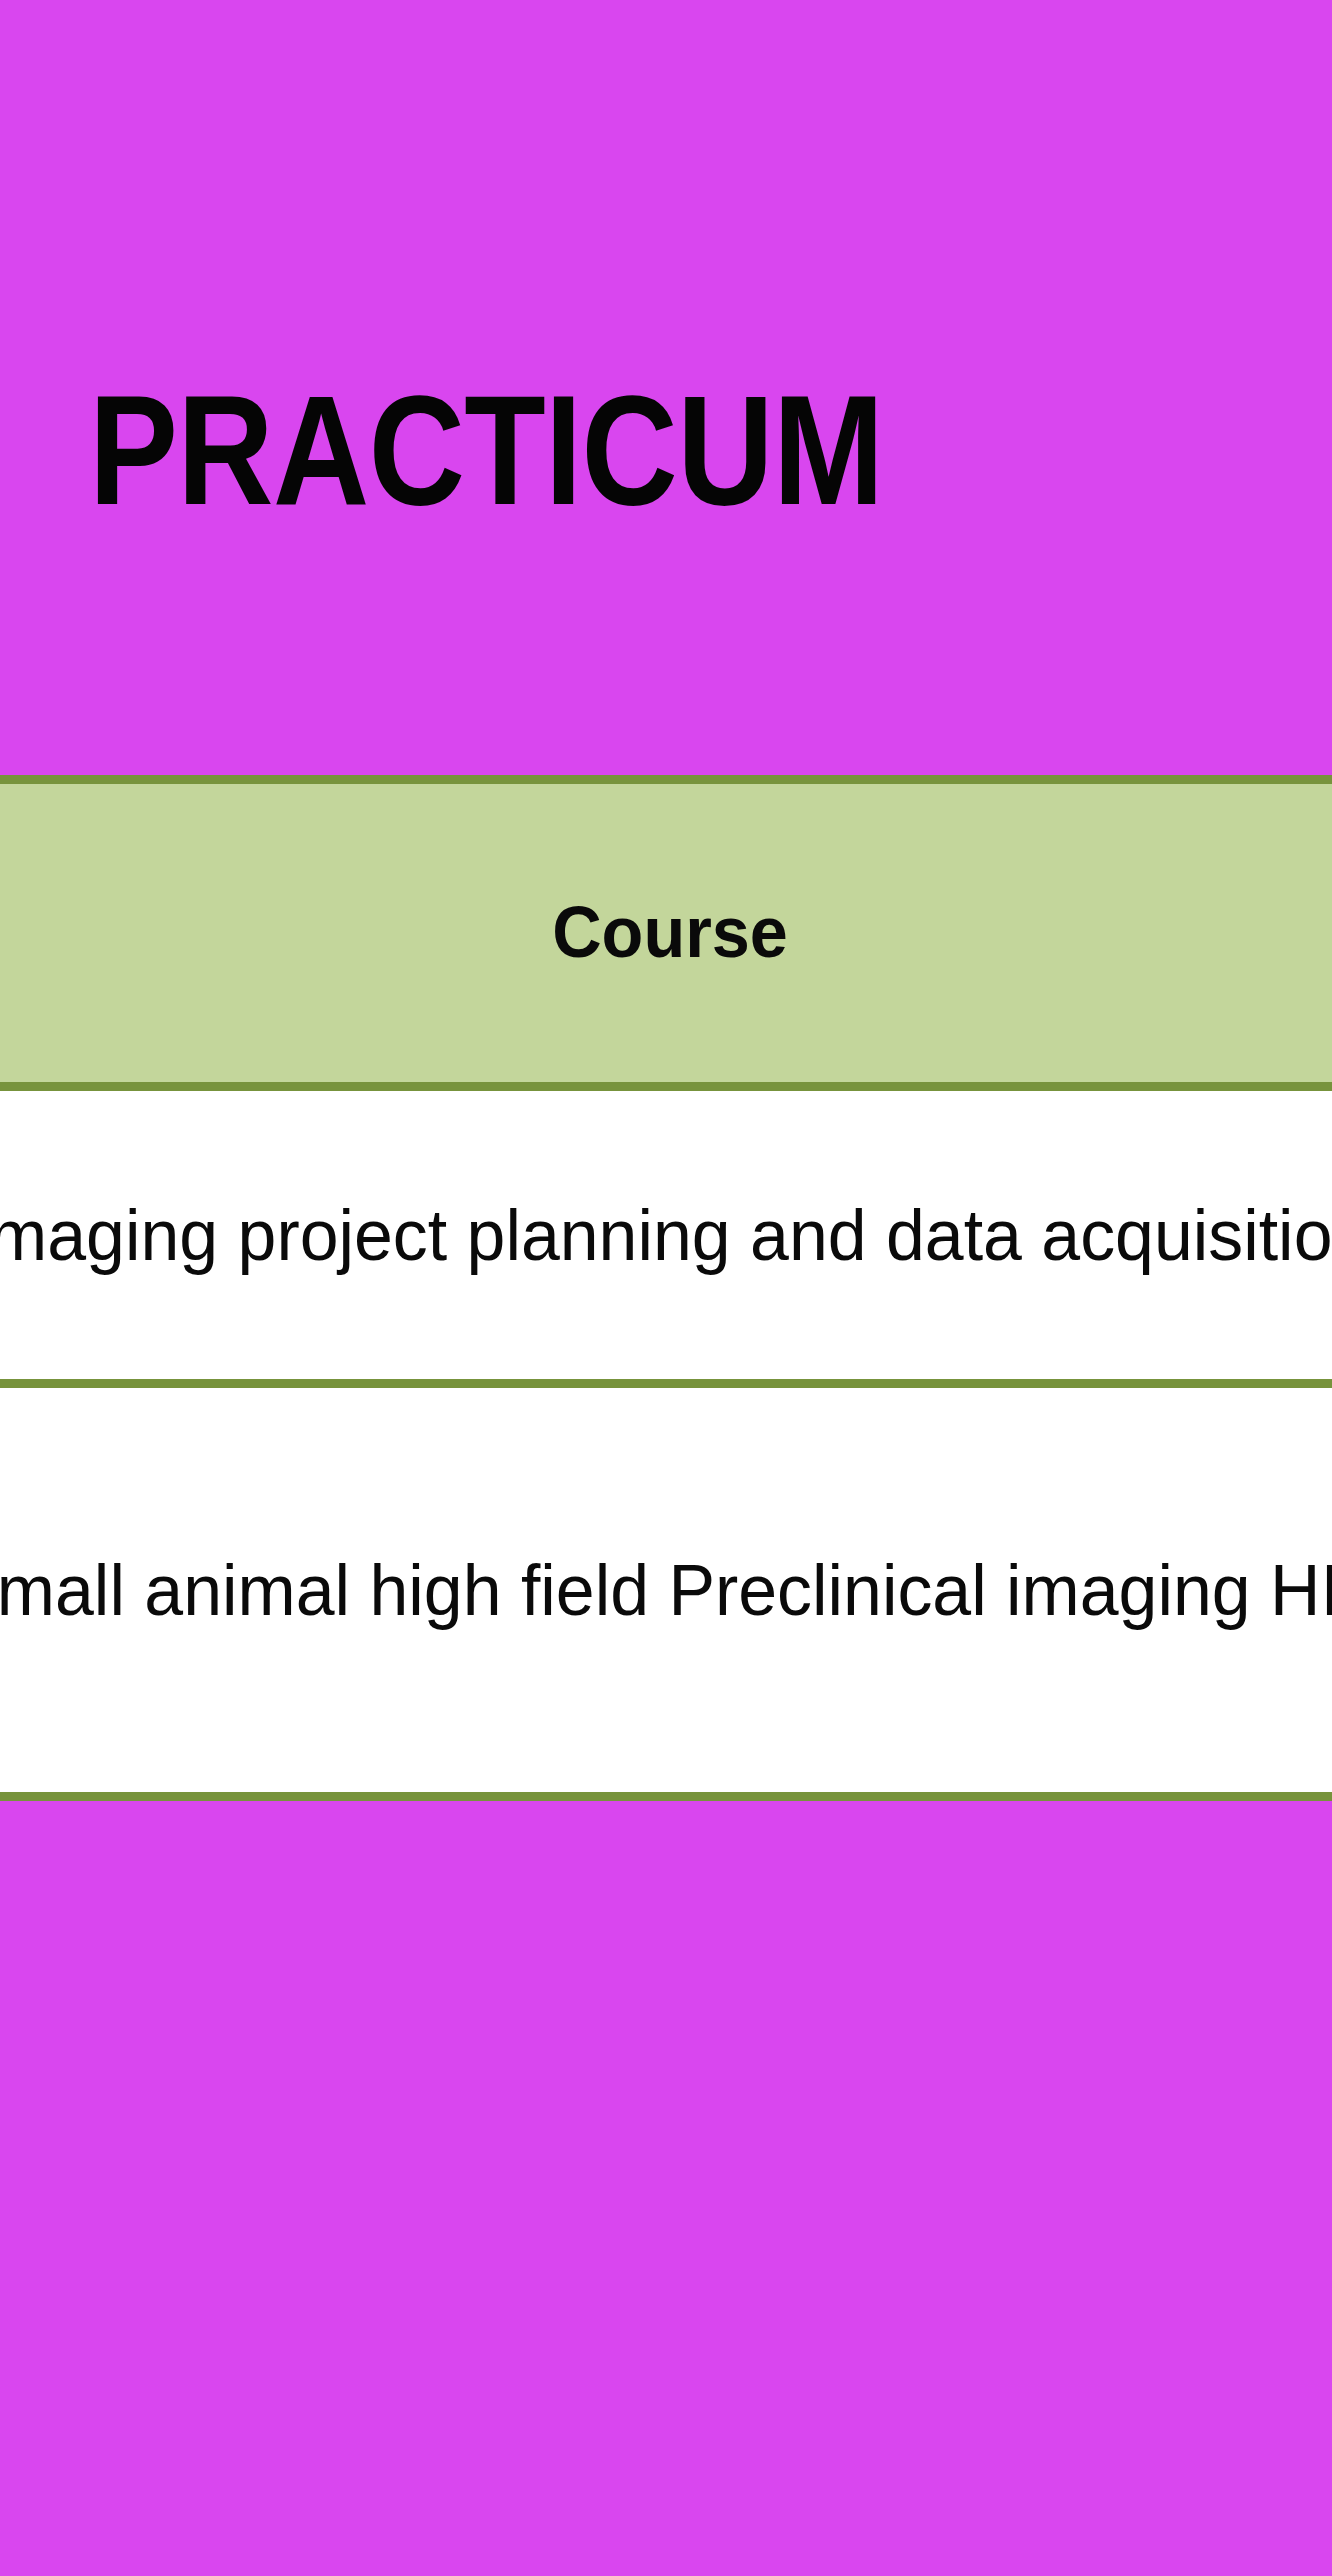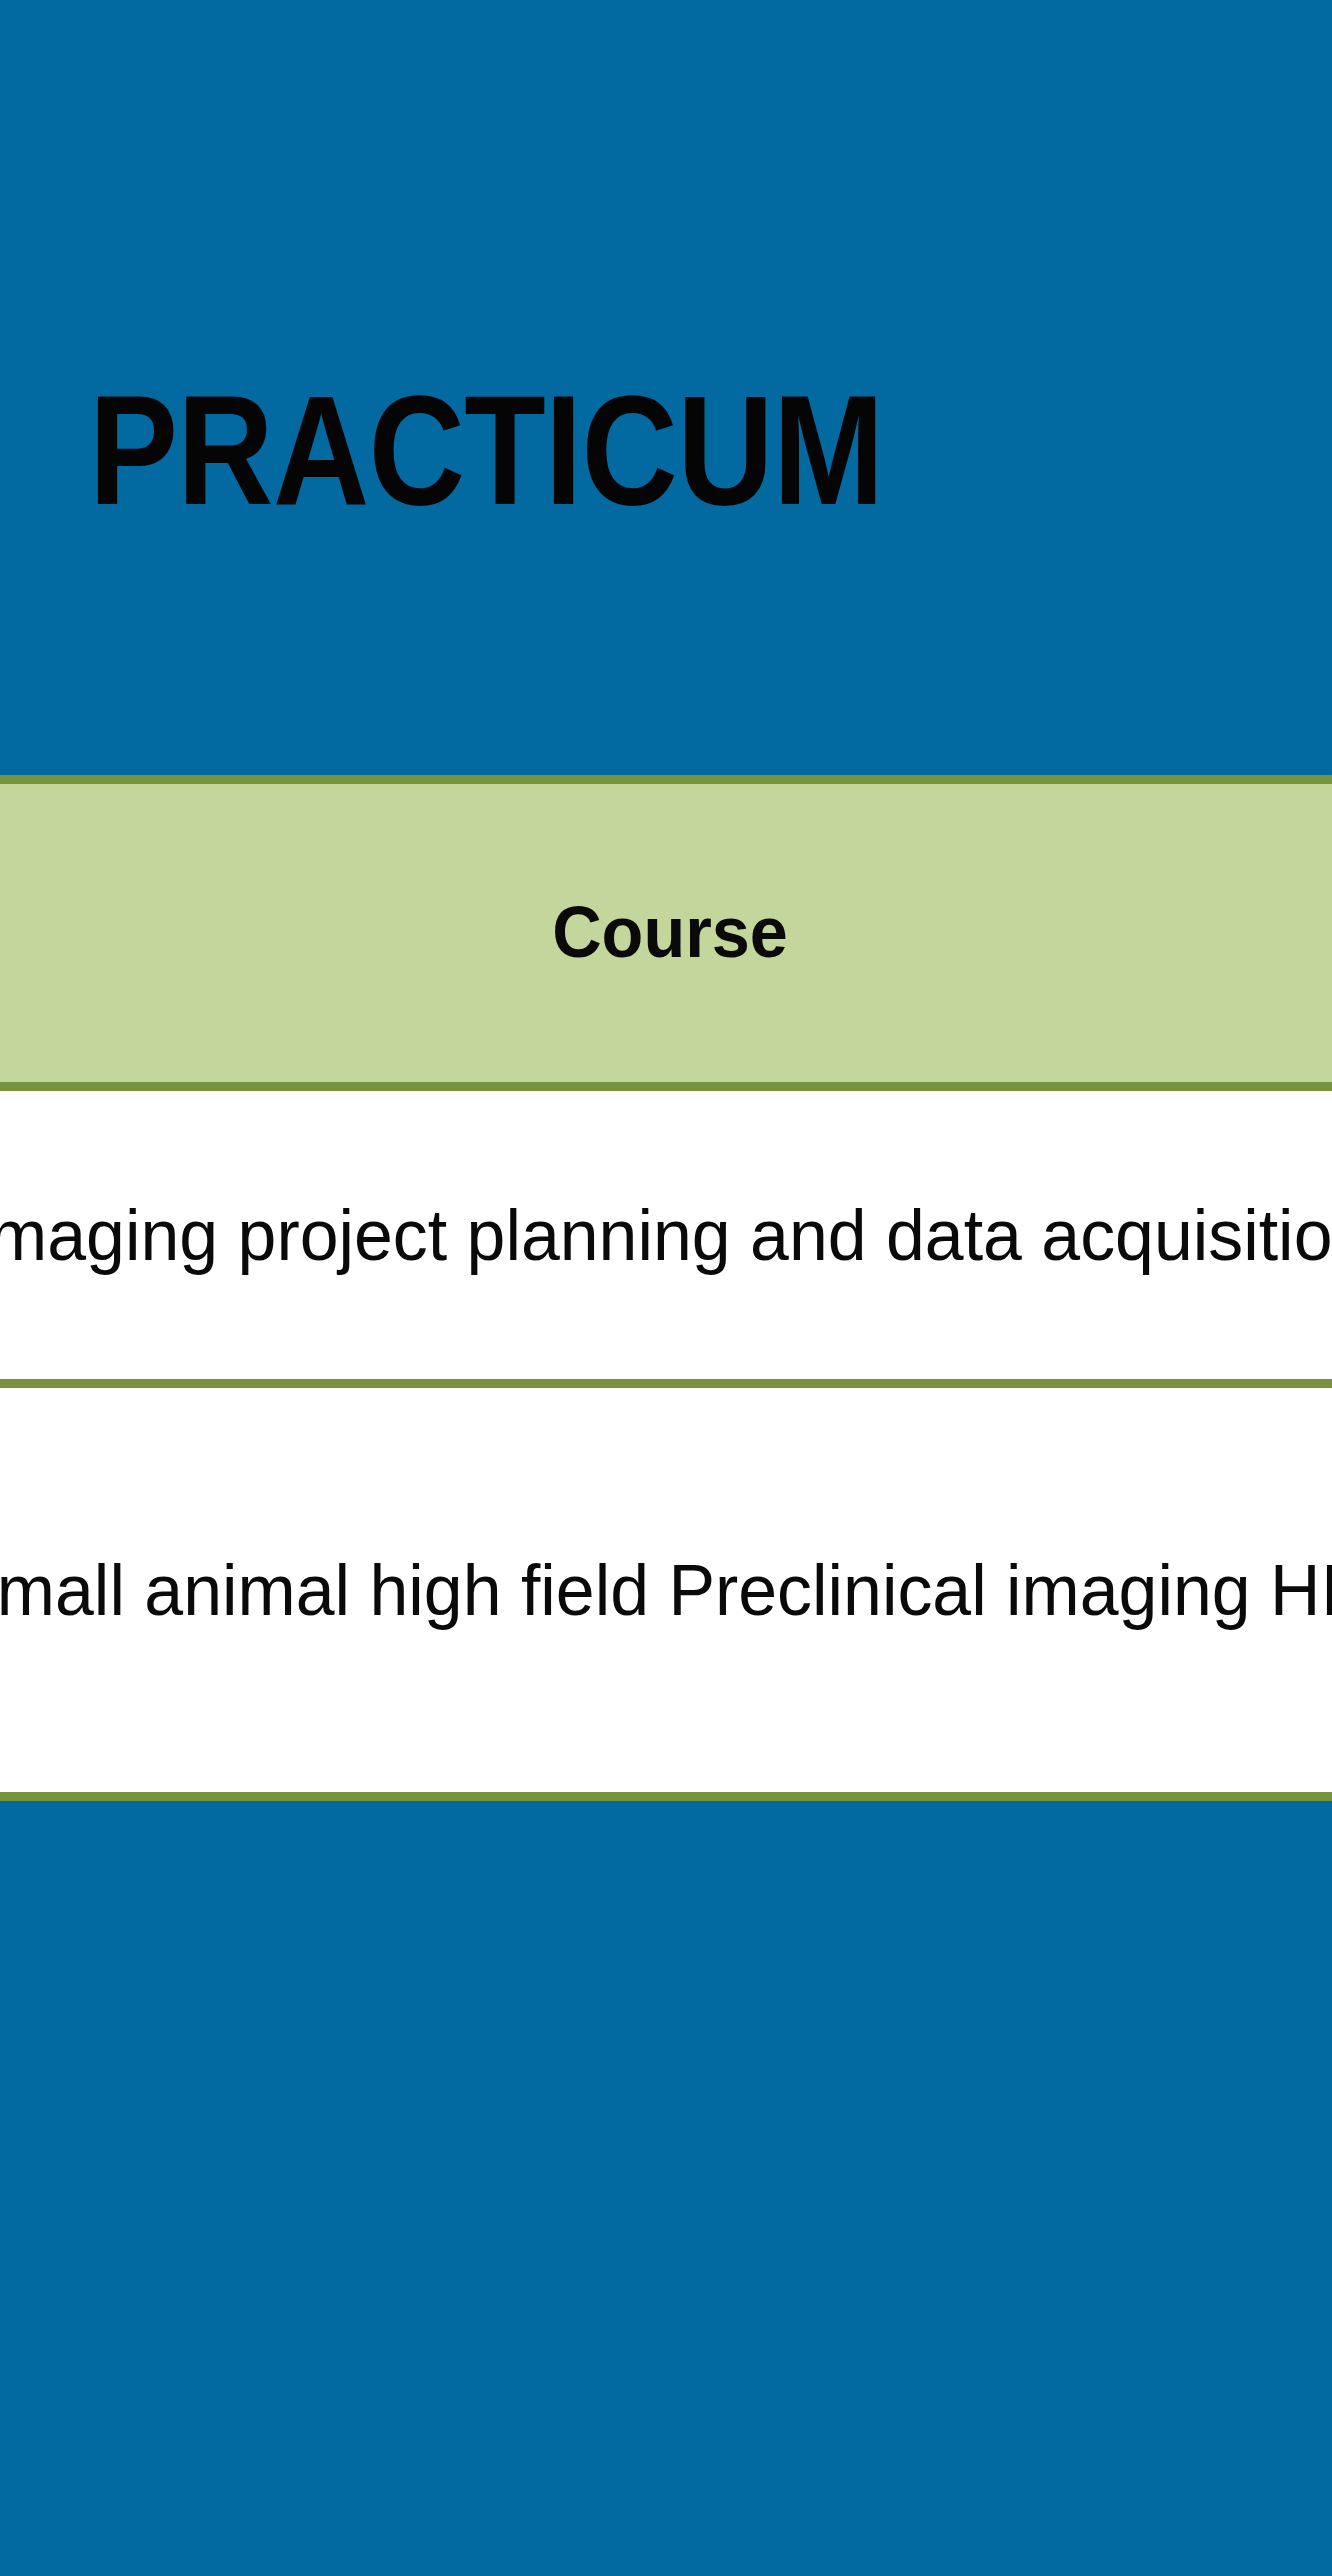--- a/index.html
+++ b/index.html
@@ -11,21 +11,21 @@
     width: 1333px;
     height: 2576px;
     font-family: "Liberation Sans", "DejaVu Sans", sans-serif;
     overflow: hidden;
     position: relative;
   }
 
   .page {
     position: absolute;
     inset: 0;
-    background: #0369a1;
+    background: #d946ef;
     overflow: hidden;
   }
 
   
   .page-title {
     position: absolute;
     left: 89px;
     top: 373px;
     font-family: "Liberation Sans", "DejaVu Sans", sans-serif;
     font-weight: 700;

